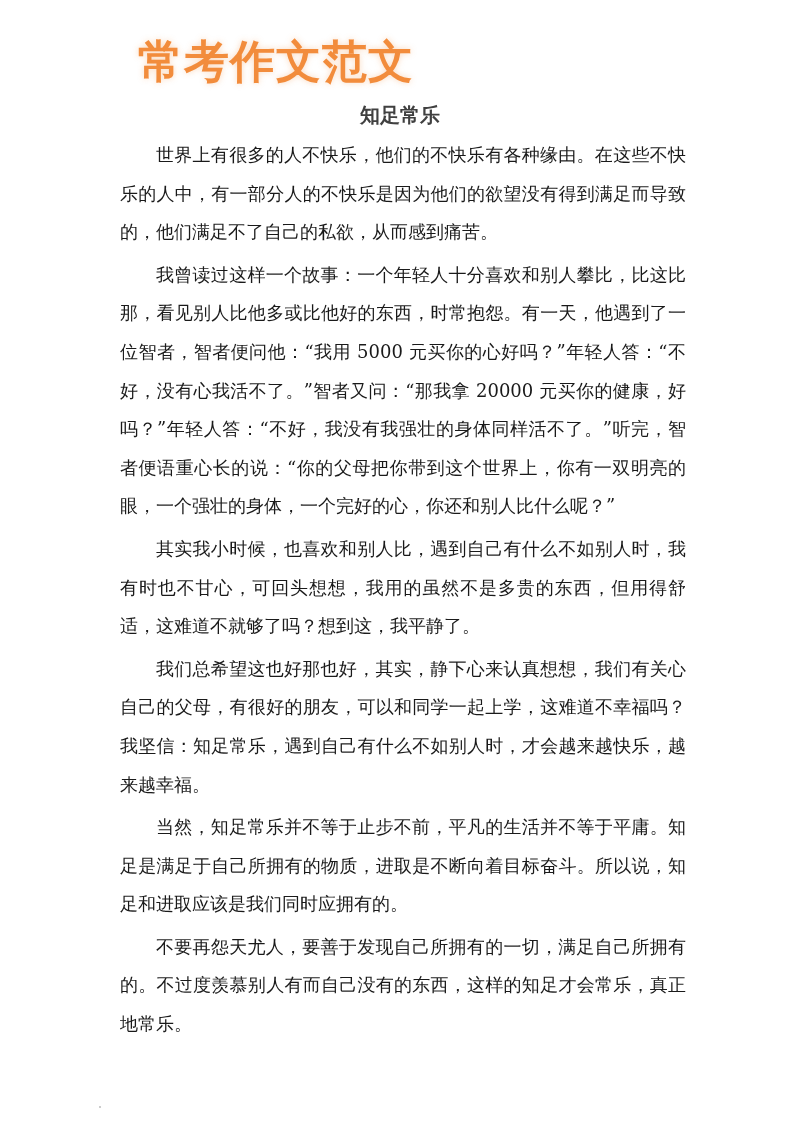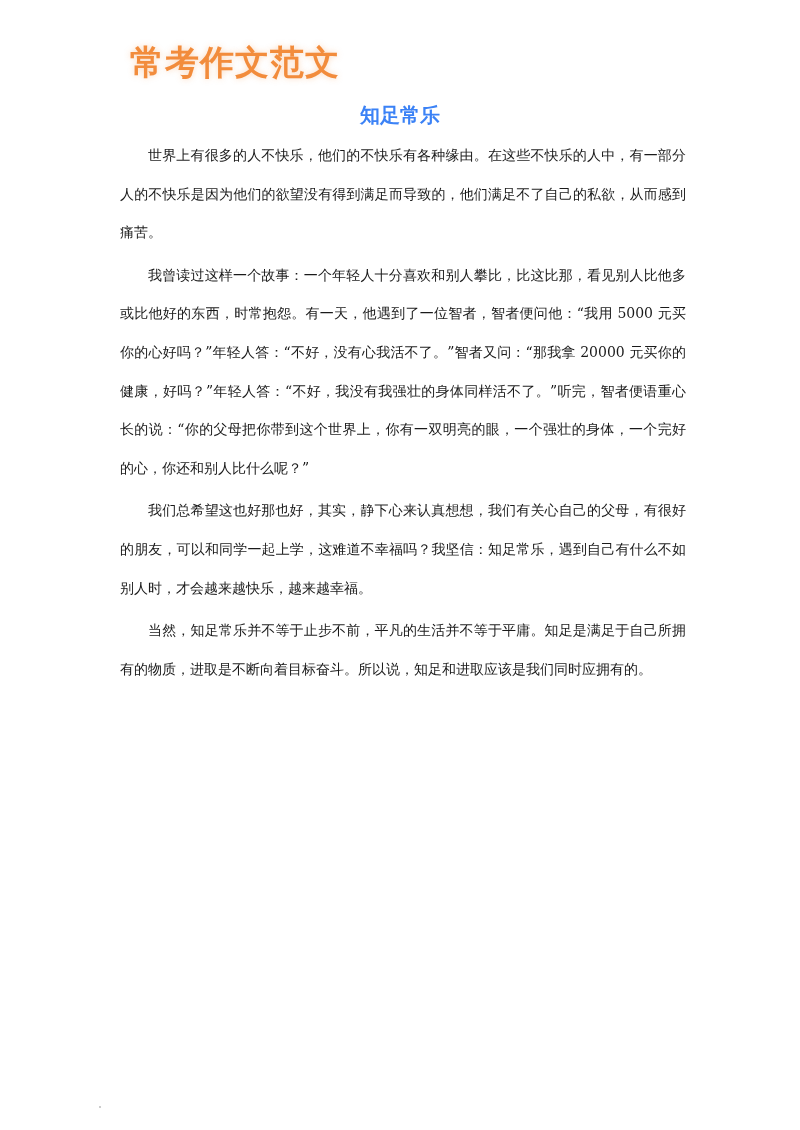--- a/index.html
+++ b/index.html
@@ -10,47 +10,47 @@
     body {
       width: 800px;
       height: 1130px;
       position: relative;
       overflow: hidden;
       font-family: "DejaVu Serif", "Liberation Serif", serif;
       color: #1a1a1a;
     }
     .banner {
       position: absolute;
-      left: 130px;
+      left: 138px;
       top: 34px;
       font-family: "DejaVu Sans", "Liberation Sans", sans-serif;
       font-weight: bold;
-      font-size: 34px;
+      font-size: 45px;
       line-height: 56px;
       letter-spacing: 1px;
       text-shadow: 0 0 6px rgba(240,140,60,0.35);
     }
     .doc-title {
       position: absolute;
       left: 0;
       width: 800px;
       top: 100px;
       text-align: center;
       font-family: "DejaVu Sans", "Liberation Sans", sans-serif;
       font-weight: bold;
       font-size: 20px;
       line-height: 30px;
-      color: #3b82f6;
+      color: #404040;
     }
     .body {
       position: absolute;
       left: 120px;
       top: 136px;
       width: 566px;
-      font-size: 14px;
+      font-size: 18px;
       line-height: 38.6px;
     }
     .para {
       margin: 0 0 4px 0;
       text-indent: 2em;
       text-align: justify;
     }
     .corner-mark {
       position: absolute;
       left: 99px;
@@ -63,17 +63,19 @@
   </style>
 </head>
 <body>
 
 <div class="banner" style="color: rgb(242, 140, 60);">常考作文范文</div>
 <div class="doc-title">知足常乐</div>
 
 <div class="body">
   <p class="para">世界上有很多的人不快乐，他们的不快乐有各种缘由。在这些不快乐的人中，有一部分人的不快乐是因为他们的欲望没有得到满足而导致的，他们满足不了自己的私欲，从而感到痛苦。</p>
   <p class="para">我曾读过这样一个故事：一个年轻人十分喜欢和别人攀比，比这比那，看见别人比他多或比他好的东西，时常抱怨。有一天，他遇到了一位智者，智者便问他：“我用 5000 元买你的心好吗？”年轻人答：“不好，没有心我活不了。”智者又问：“那我拿 20000 元买你的健康，好吗？”年轻人答：“不好，我没有我强壮的身体同样活不了。”听完，智者便语重心长的说：“你的父母把你带到这个世界上，你有一双明亮的眼，一个强壮的身体，一个完好的心，你还和别人比什么呢？”</p>
+  <p class="para">其实我小时候，也喜欢和别人比，遇到自己有什么不如别人时，我有时也不甘心，可回头想想，我用的虽然不是多贵的东西，但用得舒适，这难道不就够了吗？想到这，我平静了。</p>
   <p class="para">我们总希望这也好那也好，其实，静下心来认真想想，我们有关心自己的父母，有很好的朋友，可以和同学一起上学，这难道不幸福吗？我坚信：知足常乐，遇到自己有什么不如别人时，才会越来越快乐，越来越幸福。</p>
   <p class="para">当然，知足常乐并不等于止步不前，平凡的生活并不等于平庸。知足是满足于自己所拥有的物质，进取是不断向着目标奋斗。所以说，知足和进取应该是我们同时应拥有的。</p>
+  <p class="para">不要再怨天尤人，要善于发现自己所拥有的一切，满足自己所拥有的。不过度羡慕别人有而自己没有的东西，这样的知足才会常乐，真正地常乐。</p>
 </div>
 
 <div class="corner-mark"></div>
 
 </body></html>

